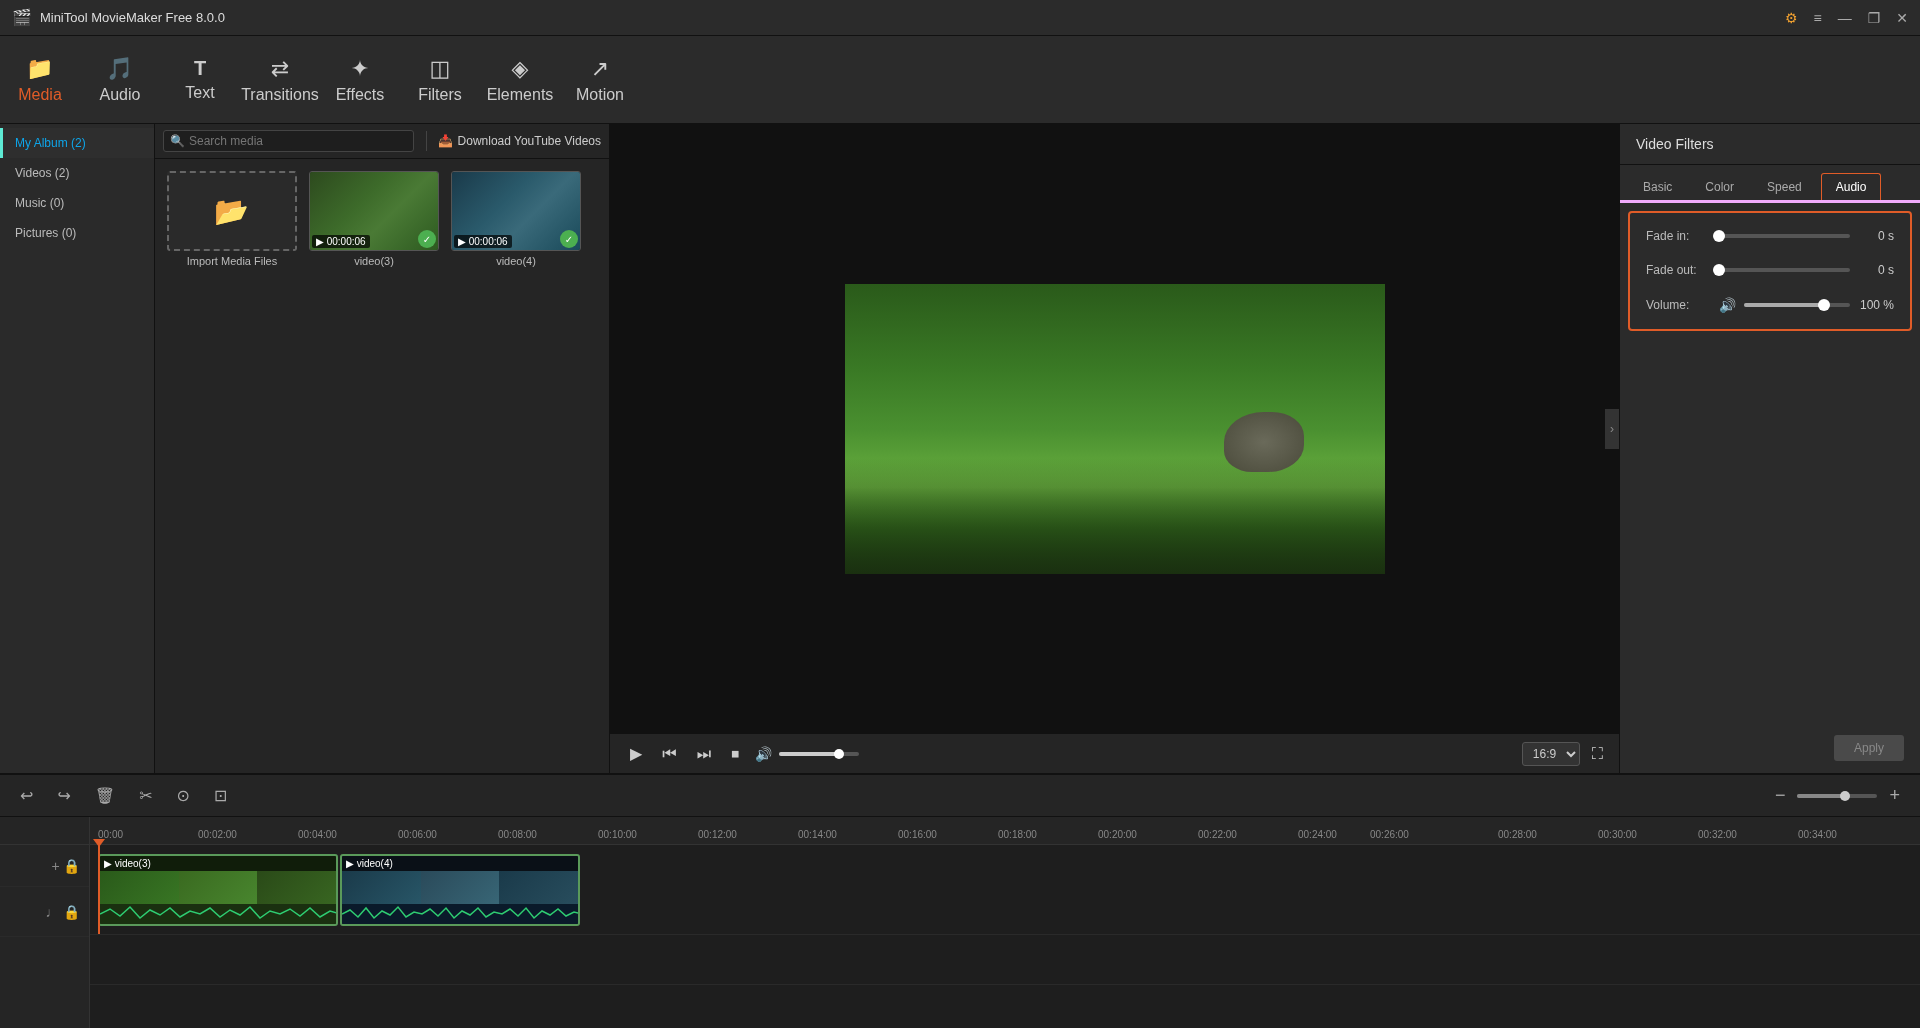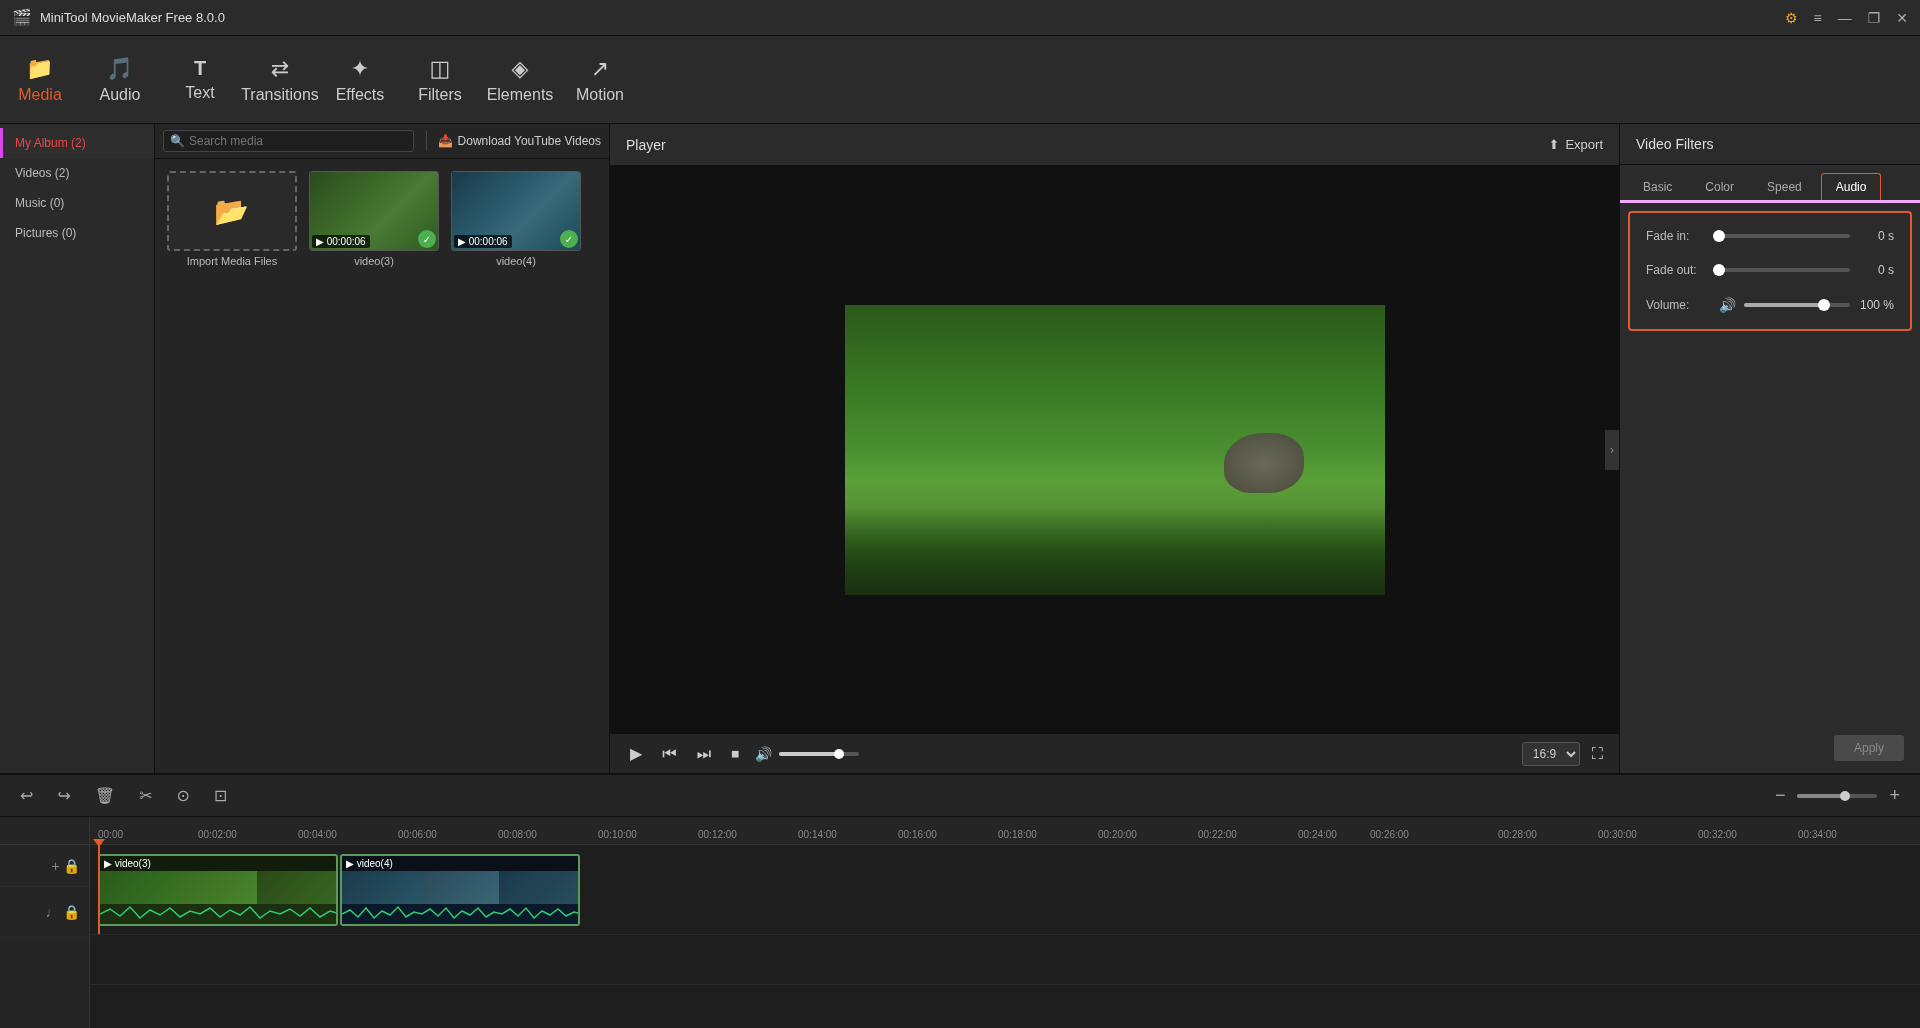--- a/index.html
+++ b/index.html
@@ -91,22 +91,22 @@
       padding-top: 4px;
     }
     .sidebar-item {
       padding: 8px 12px;
       cursor: pointer;
       color: #bbb;
       font-size: 12px;
       border-left: 3px solid transparent;
     }
     .sidebar-item.active {
-      border-left: 3px solid #d946ef;
-      color: #ef4444;
+      border-left: 3px solid #5eead4;
+      color: #0ea5e9;
       background: #2e2e2e;
     }
 
     #media-area {
       flex: 1;
       display: flex;
       flex-direction: column;
       overflow: hidden;
     }
 
@@ -785,27 +785,20 @@
               <div class="check-badge">✓</div>
             </div>
             <span class="media-label">video(4)</span>
           </div>
         </div>
       </div>
     </div>
   </div>
 
   <div id="player-panel">
-    <div id="player-header">
-      <span id="player-title">Player</span>
-      <button id="export-btn">
-        <span>⬆</span>
-        <span>Export</span>
-      </button>
-    </div>
 
     <div id="player-video">
       <div class="video-bg">
         <div class="garden-sim">
           <div class="garden-rock"></div>
         </div>
       </div>
 
       <div style="position:absolute;right:0;top:50%;transform:translateY(-50%);background:#333;width:14px;height:40px;display:flex;align-items:center;justify-content:center;cursor:pointer;color:#888;">›</div>
     </div>

